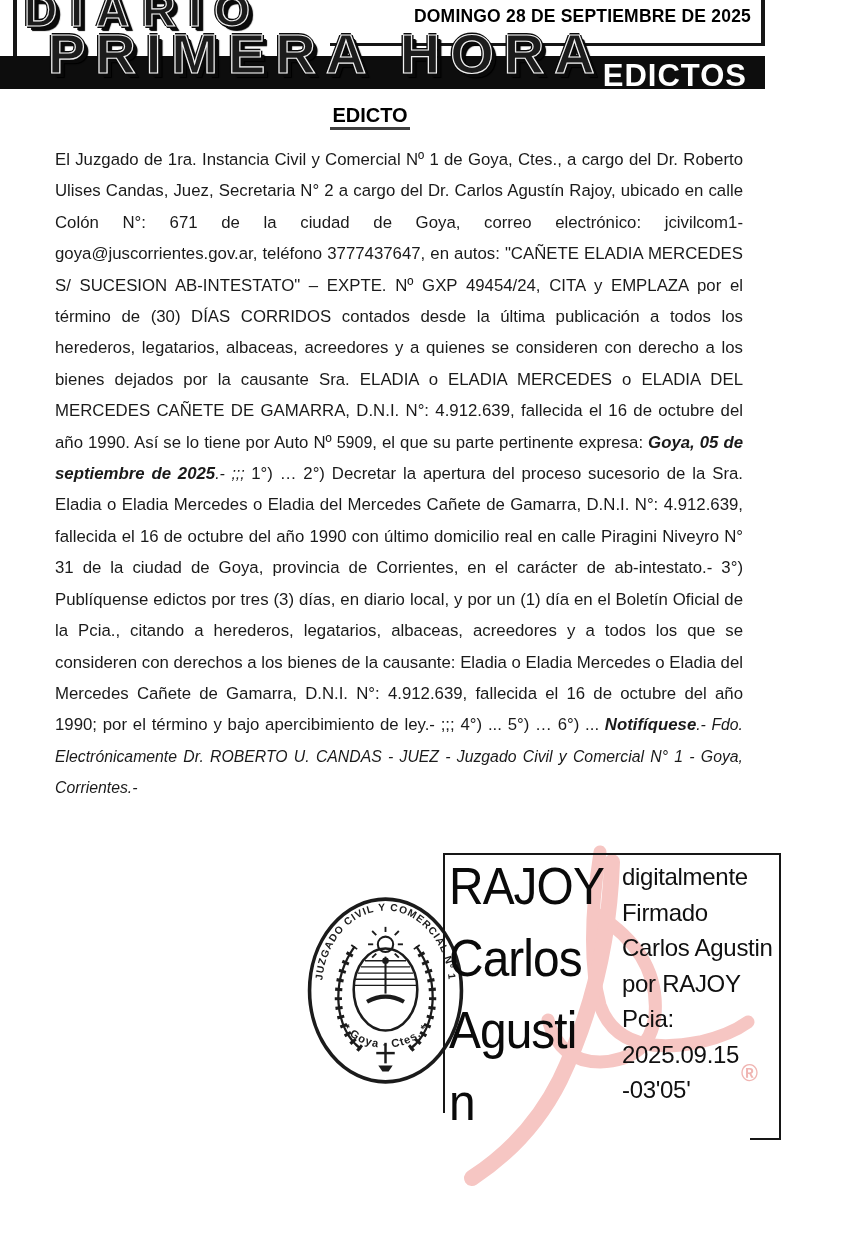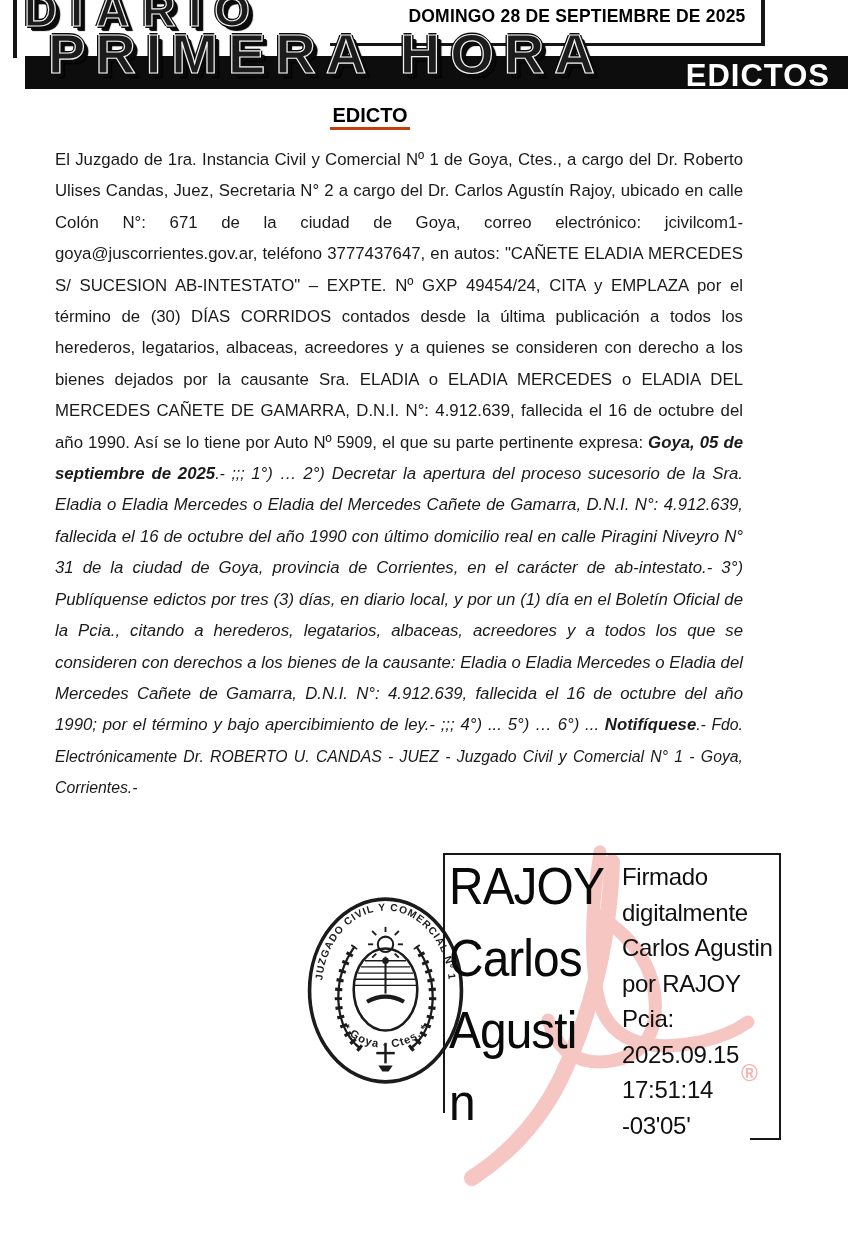--- a/index.html
+++ b/index.html
@@ -5,52 +5,52 @@
   html,body{margin:0;padding:0;background:#ffffff;}
   .page{
     position:relative;width:858px;height:1247px;background:#fff;overflow:hidden;
     font-family:"Liberation Sans",sans-serif;color:#111;
   }
   
   .frame-left{position:absolute;left:13px;top:0;width:4px;height:58px;background:#161616;}
   .datebox-right{position:absolute;left:761px;top:0;width:4px;height:46px;background:#161616;}
   .datebox-bottom{position:absolute;left:330px;top:43px;width:435px;height:3px;background:#161616;z-index:1;}
   .date-line{
-    position:absolute;left:403px;top:6px;width:348px;text-align:center;
+    position:absolute;left:403px;top:6px;width:348px;text-align:right;
     font-size:17.5px;font-weight:bold;letter-spacing:.2px;color:#000;white-space:nowrap;
   }
   .band{
-    position:absolute;left:0;top:56px;width:823px;height:33px;background:#0d0d0d;
-    overflow:hidden;z-index:0;margin-left:25px;
+    position:absolute;left:0;top:56px;width:765px;height:33px;background:#0d0d0d;
+    overflow:hidden;z-index:0;
   }
   .band-label{
     position:absolute;right:18px;top:3px;color:#fff;font-weight:bold;
     font-size:31px;letter-spacing:1px;line-height:34px;white-space:nowrap;
   }
   .logo3d{
     position:absolute;font-weight:900;color:#1c1c1c;white-space:nowrap;z-index:3;
     -webkit-text-stroke:1.2px #f2f2f2;
     text-shadow:2px 0 0 #0a0a0a,-2px 0 0 #0a0a0a,0 2px 0 #0a0a0a,0 -2px 0 #0a0a0a,
                 4px 4px 0 #0a0a0a,5px 5px 1px #000;
   }
   .logo-top{left:24px;top:-17px;font-size:46px;letter-spacing:13px;}
   .logo-main{left:16px;top:21px;font-size:56px;letter-spacing:10px;margin-left:32px;}
   
   .edict-title{
     position:absolute;left:30px;top:104px;width:680px;text-align:center;
     font-size:20px;font-weight:bold;color:#000;
   }
-  .edict-title span{border-bottom:3px solid #c2410c;padding:0 2px 1px 2px;}
+  .edict-title span{border-bottom:3px solid #404040;padding:0 2px 1px 2px;}
   .edict-text{
     position:absolute;left:55px;top:144px;width:688px;
     font-size:16.8px;line-height:31.4px;text-align:justify;color:#1a1a1a;
   }
   .seg-auto{font-size:16px;}
   .seg-bi{font-weight:bold;font-style:italic;}
-  .seg-i{font-style:italic;}
+  .seg-i{}
   .seg-i-sm{font-style:italic;font-size:15.8px;}
   
   .seal{position:absolute;left:303px;top:893px;z-index:1;}
   
   .sig-border{position:absolute;background:#161616;z-index:4;}
   .sig-top{left:443px;top:853px;width:338px;height:2px;}
   .sig-left{left:443px;top:853px;width:2px;height:260px;}
   .sig-right{left:779px;top:853px;width:2px;height:287px;}
   .sig-bottom{left:750px;top:1138px;width:31px;height:2px;}
   .sig-swoosh{position:absolute;left:455px;top:840px;z-index:2;}
@@ -142,27 +142,26 @@
   </svg>
 
   <div class="sig-name">
     <div>RAJOY</div>
     <div>Carlos</div>
     <div>Agusti</div>
     <div>n</div>
   </div>
 
   <div class="sig-details">
+    <div>digitalmente</div>
     <div>Firmado</div>
-    <div>digitalmente</div>
     <div>Carlos Agustin</div>
     <div>por RAJOY</div>
     <div>Pcia:</div>
     <div>2025.09.15</div>
-    <div>17:51:14</div>
     <div>-03'05'</div>
   </div>
 
   <div class="reg-mark">®</div>
 
   <div class="sig-border sig-top"></div>
   <div class="sig-border sig-left"></div>
   <div class="sig-border sig-right"></div>
   <div class="sig-border sig-bottom"></div>
 

